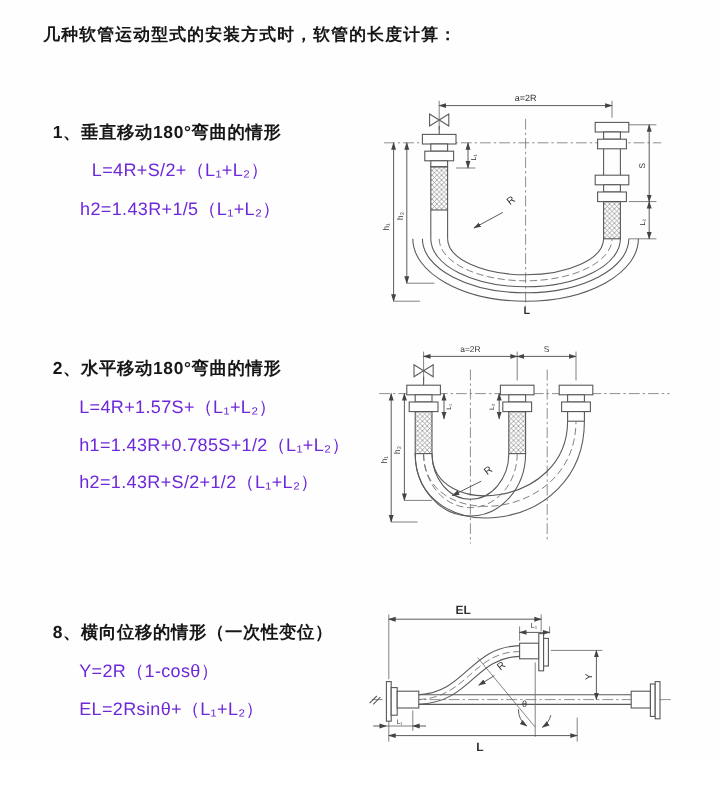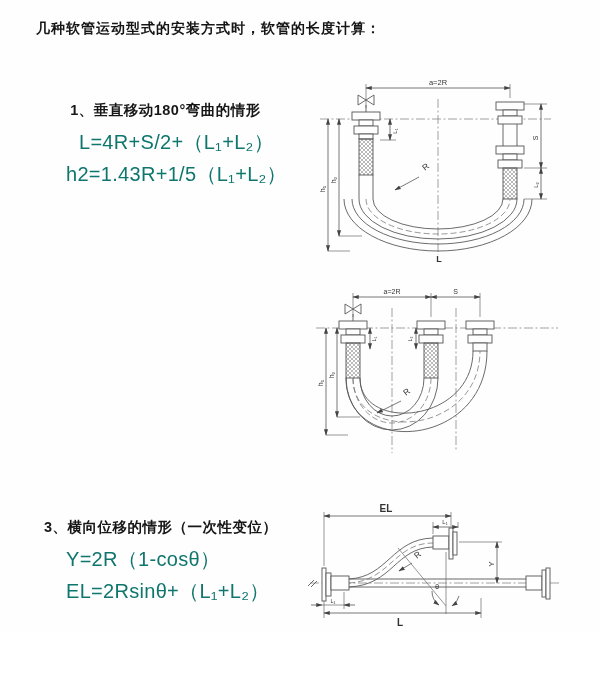--- a/index.html
+++ b/index.html
@@ -7,21 +7,21 @@
     position:relative; width:600px; height:632px; background:#fefefe;
     font-family:"Liberation Sans", sans-serif; color:#1f1f1f; overflow:hidden;
   }
   .doc-title {
     position:absolute; left:36px; top:20px; font-size:14px; font-weight:bold;
     letter-spacing:1px; color:#161616;
   }
   .section { position:absolute; }
   .section-heading { font-size:14.5px; font-weight:bold; color:#171717; letter-spacing:0.5px; }
   .formula-list { margin:7px 0 0 22px; }
-  .formula { font-size:20px; line-height:31.5px; color:#0f766e; letter-spacing:0.3px; white-space:nowrap; }
+  .formula { font-size:15px; line-height:31.5px; color:#6d28d9; letter-spacing:0.3px; white-space:nowrap; }
   .sec-1 { left:44px; top:101px;text-align:center; }
   .sec-2 { left:44px; top:298px; }
   .sec-3 { left:44px; top:518px; }
   .diagram { position:absolute; }
   .dia-1 { left:308px; top:74px; }
   .dia-2 { left:308px; top:283px; }
   .dia-3 { left:296px; top:498px;text-decoration:underline; }
   svg { display:block; }
   svg text { font-family:"Liberation Sans", sans-serif; fill:#333; }
   .ln   { stroke:#5a5a5a; stroke-width:0.9; fill:none; }
@@ -40,23 +40,31 @@
   <div class="doc-title">几种软管运动型式的安装方式时，软管的长度计算：</div>
 
   <div class="section sec-1">
     <div class="section-heading">1、垂直移动180°弯曲的情形</div>
     <div class="formula-list">
       <div class="formula">L=4R+S/2+（L₁+L₂）</div>
       <div class="formula">h2=1.43R+1/5（L₁+L₂）</div>
     </div>
   </div>
 
+  <div class="section sec-2">
+    <div class="section-heading">2、水平移动180°弯曲的情形</div>
+    <div class="formula-list">
+      <div class="formula">L=4R+1.57S+（L₁+L₂）</div>
+      <div class="formula">h1=1.43R+0.785S+1/2（L₁+L₂）</div>
+      <div class="formula">h2=1.43R+S/2+1/2（L₁+L₂）</div>
+    </div>
+  </div>
 
   <div class="section sec-3">
-    <div class="section-heading">3、横向位移的情形（一次性变位）</div>
+    <div class="section-heading">8、横向位移的情形（一次性变位）</div>
     <div class="formula-list">
       <div class="formula">Y=2R（1-cosθ）</div>
       <div class="formula">EL=2Rsinθ+（L₁+L₂）</div>
     </div>
   </div>
 
   <div class="diagram dia-1">
     <svg width="292" height="192" viewBox="0 0 292 192">
       <defs>
         <pattern id="braid" patternUnits="userSpaceOnUse" width="4" height="4">

